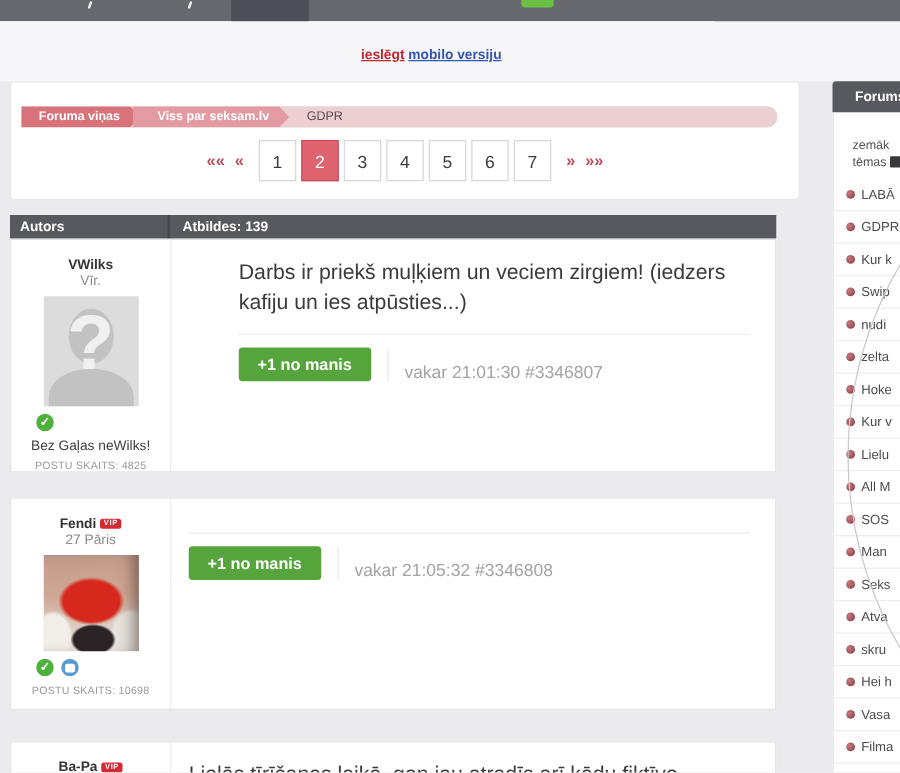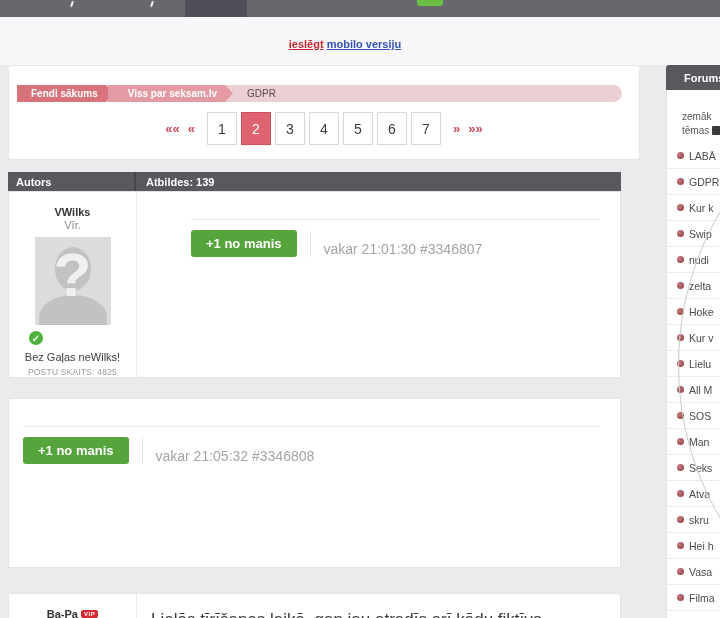--- a/index.html
+++ b/index.html
@@ -112,21 +112,21 @@
     <a class="mobile-link">
       <span class="ml-red">ieslēgt</span>
       <span class="ml-blue">mobilo versiju</span>
     </a>
   </div>
 
   <div class="content-bg"></div>
 
   <div class="top-card">
     <div class="breadcrumb">
-      <div class="crumb crumb1">Fendi sākums</div>
+      <div class="crumb crumb1">Foruma viņas</div>
       <div class="crumb crumb2">Viss par seksam.lv</div>
       <div class="crumb-current">GDPR</div>
     </div>
     <div class="pagination">
       <span class="pg-arrow">««</span>
       <span class="pg-arrow pg-gap-l">«</span>
       <a class="pg-num">1</a>
       <a class="pg-num active">2</a>
       <a class="pg-num">3</a>
       <a class="pg-num">4</a>
@@ -154,29 +154,43 @@
         <div class="sil-body"></div>
         <div class="sil-q">?</div>
       </div>
       <div class="badge-row">
         <span class="badge-check"></span>
       </div>
       <span class="author-sig">Bez Gaļas neWilks!</span>
       <span class="post-count">POSTU SKAITS: 4825</span>
     </div>
     <div class="post-content">
+      <div class="post-msg">Darbs ir priekš muļķiem un veciem zirgiem! (iedzers kafiju un ies atpūsties...)</div>
       <div class="post-foot">
         <button class="plus-btn">+1 no manis</button>
         <span class="foot-div"></span>
         <span class="timestamp">vakar 21:01:30 #3346807</span>
       </div>
     </div>
   </div>
 
   <div class="post-card post2">
+    <div class="author-col">
+      <div class="author-name-row">
+        <span class="author-name">Fendi</span>
+        <span class="vip-badge">VIP</span>
+      </div>
+      <span class="author-sub">27 Pāris</span>
+      <div class="avatar-photo"></div>
+      <div class="badge-row">
+        <span class="badge-check"></span>
+        <span class="badge-chat"></span>
+      </div>
+      <span class="post-count">POSTU SKAITS: 10698</span>
+    </div>
     <div class="post-content">
       <div class="post-foot">
         <button class="plus-btn">+1 no manis</button>
         <span class="foot-div"></span>
         <span class="timestamp">vakar 21:05:32 #3346808</span>
       </div>
     </div>
   </div>
 
   <div class="post-card post3">

